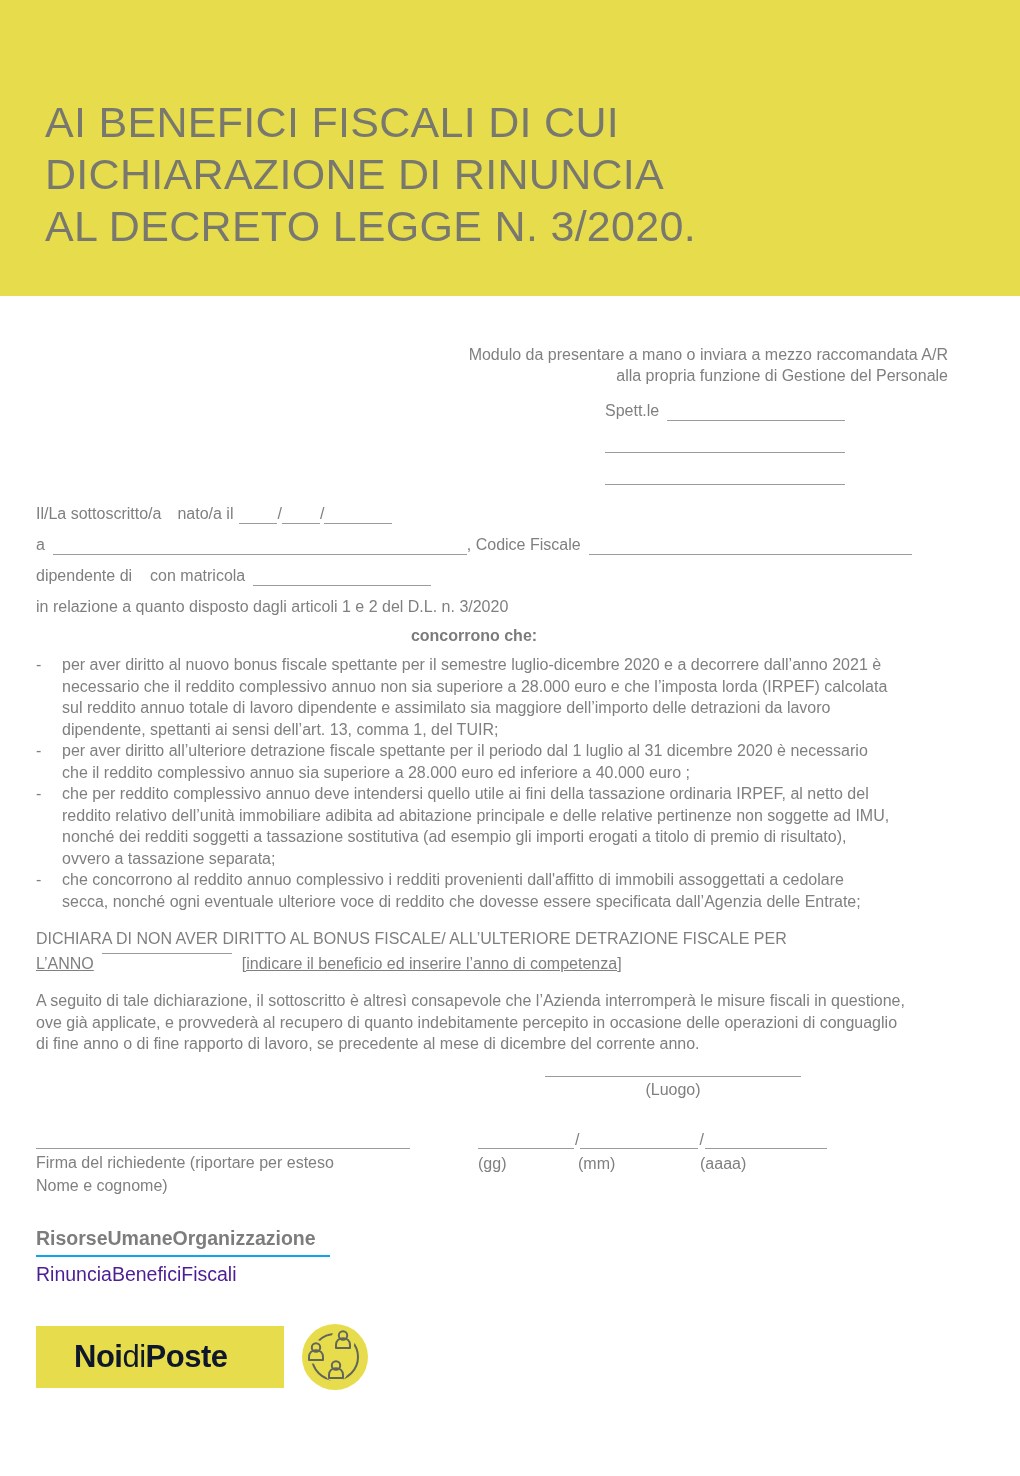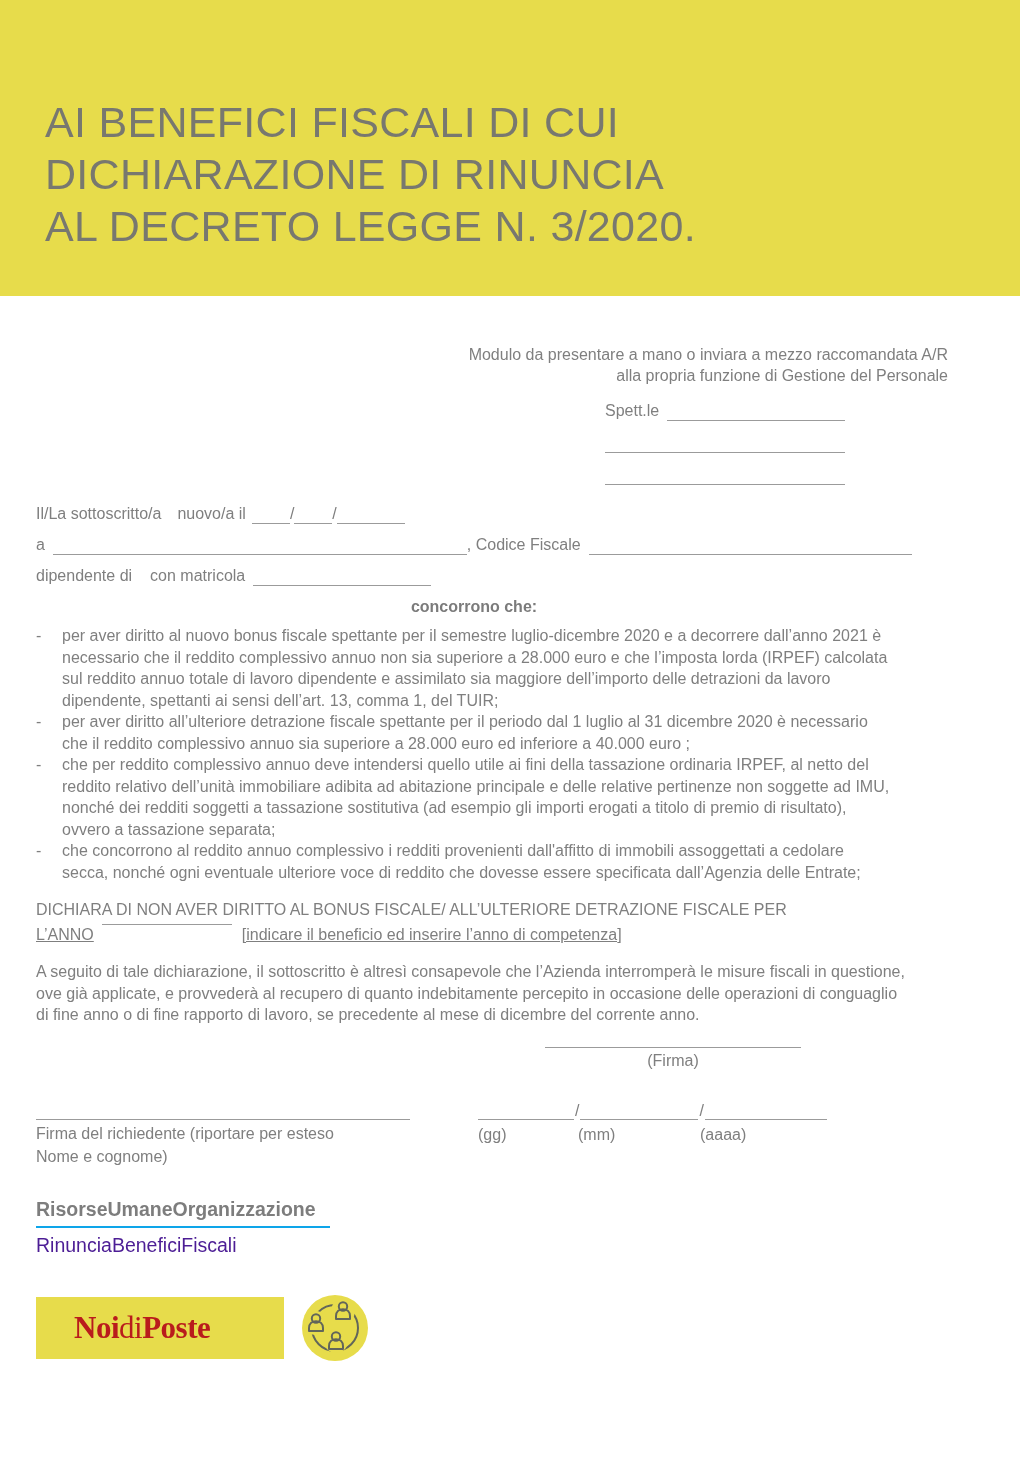--- a/index.html
+++ b/index.html
@@ -69,21 +69,21 @@
     display: inline-block; font-size: 19.5px; font-weight: 700; color: #7d7d7d;
     padding: 0 14px 5px 0; border-bottom: 2px solid #0ea5e9;
   }
   .refs .docname { font-size: 19.5px; margin-top: 6px; color: #4c1d95; }
   
   .footer { display: flex; align-items: center; margin: 36px 0 0 36px; }
   .logo-box {
     width: 248px; height: 62px; background: #e7dc4b;
     display: flex; align-items: center; padding-left: 38px;
   }
-  .logo-text { font-size: 31px; color: #b91c1c; letter-spacing: -0.5px; font-family: Liberation Serif, serif; }
+  .logo-text { font-size: 31px; color: #0f172a; letter-spacing: -0.5px; }
   .logo-text .b { font-weight: 700; }
   .logo-text .r { font-weight: 400; }
   .icon-wrap { margin-left: 16px; line-height: 0; }
 </style>
 </head>
 <body>
 
 <div class="page">
 
   <div class="banner">
@@ -108,21 +108,21 @@
           <span class="bl"></span>
         </div>
       <div class="bl-row">
           <span class="bl"></span>
         </div>
     </div>
 
     <div class="frow">
       <span class="lbl">Il/La sottoscritto/a</span>
       <span class="bl grow" style="margin:0 8px;"></span>
-      <span class="lbl">nuovo/a il</span>
+      <span class="lbl">nato/a il</span>
       <span class="bl" style="width:38px;margin-left:6px;"></span>
       <span class="lbl">/</span>
       <span class="bl" style="width:38px;"></span>
       <span class="lbl">/</span>
       <span class="bl" style="width:68px;"></span>
     </div>
 
     <div class="frow">
       <span class="lbl">a</span>
       <span class="bl" style="flex:1.28 1 0;margin-left:8px;"></span>
@@ -130,20 +130,21 @@
       <span class="bl" style="flex:1 1 0;margin-left:8px;"></span>
     </div>
 
     <div class="frow">
       <span class="lbl">dipendente di</span>
       <span class="bl grow" style="margin:0 10px 0 8px;"></span>
       <span class="lbl">con matricola</span>
       <span class="bl" style="width:178px;margin-left:8px;"></span>
     </div>
 
+    <div style="line-height:21px;">in relazione a quanto disposto dagli articoli 1 e 2 del D.L. n. 3/2020</div>
 
     <div class="aware">concorrono che:</div>
 
     <div class="bullets">
       <div class="bullet">
         <span class="dash">-</span>
         <span class="btxt">per aver diritto al nuovo bonus fiscale spettante per il semestre luglio-dicembre 2020 e a decorrere dall’anno 2021 è necessario che il reddito complessivo annuo non sia superiore a 28.000 euro e che l’imposta lorda (IRPEF) calcolata sul reddito annuo totale di lavoro dipendente e assimilato sia maggiore dell’importo delle detrazioni da lavoro dipendente, spettanti ai sensi dell’art. 13, comma 1, del TUIR;</span>
       </div>
       <div class="bullet">
         <span class="dash">-</span>
@@ -167,21 +168,21 @@
         <span>[indicare il beneficio ed inserire l’anno di competenza]</span>
       </div>
     </div>
 
     <div class="para">A seguito di tale dichiarazione, il sottoscritto è altresì consapevole che l’Azienda interromperà le misure fiscali in questione, ove già applicate, e provvederà al recupero di quanto indebitamente percepito in occasione delle operazioni di conguaglio di fine anno o di fine rapporto di lavoro, se precedente al mese di dicembre del corrente anno.</div>
 
     <div class="luogo">
       <div class="line-row">
           <span class="bl"></span>
         </div>
-      <div class="cap">(Firma)</div>
+      <div class="cap">(Luogo)</div>
     </div>
 
     <div class="sigrow">
       <div class="sig-left">
         <div class="line21">
             <span class="bl"></span>
           </div>
         <div class="sig-cap">Firma del richiedente (riportare per esteso</div>
         <div class="sig-cap" style="margin-top:0;">Nome e cognome)</div>
       </div>

